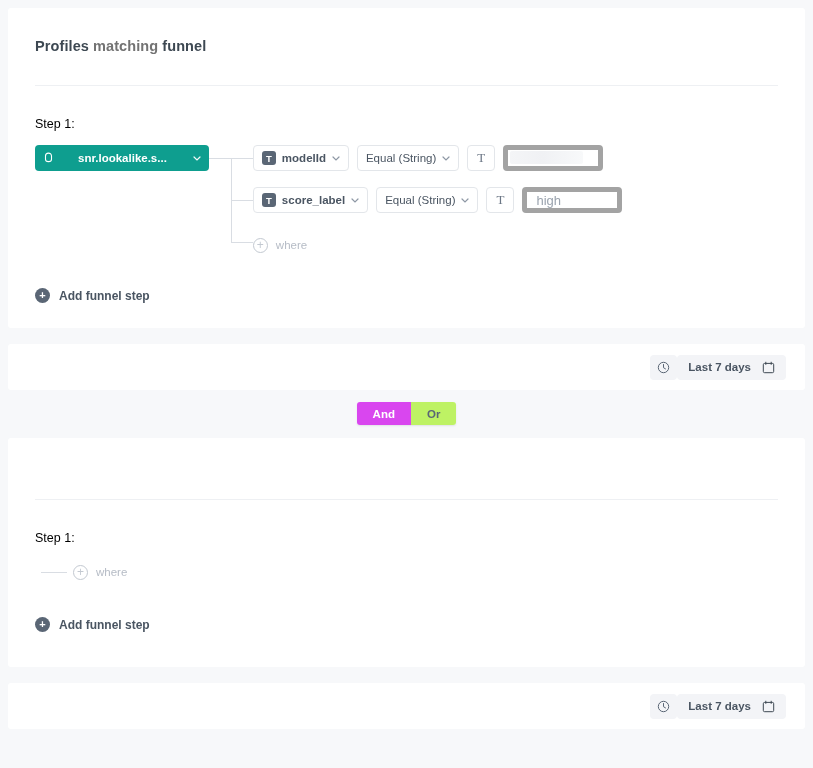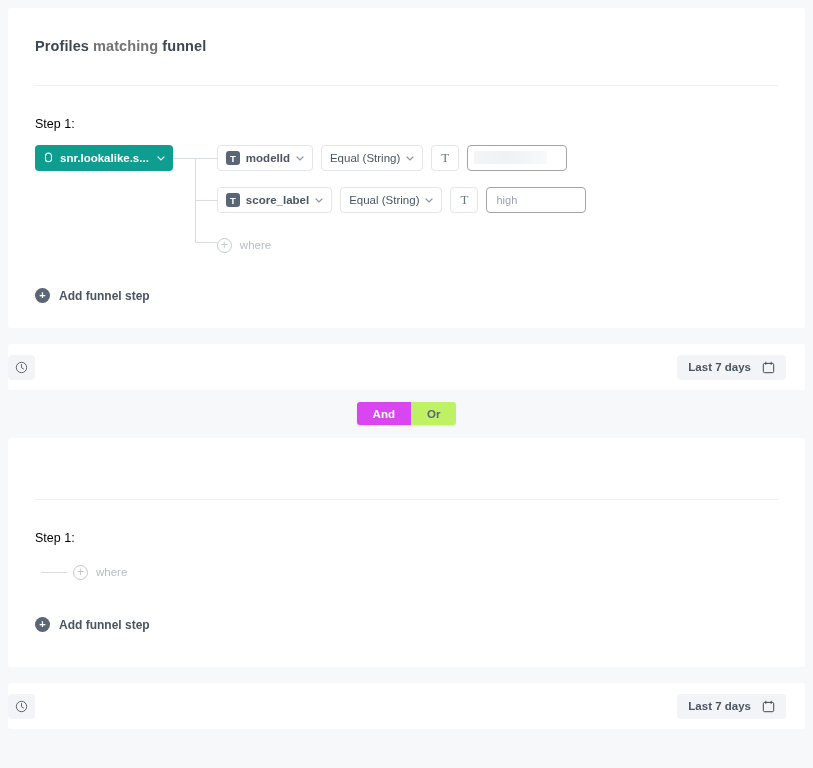--- a/index.html
+++ b/index.html
@@ -35,21 +35,21 @@
   .step-body { margin-top: 14px; position: relative; display: flex; }
 
   
   .chip {
     background: #0e9e8f;
     color: #ffffff;
     border-radius: 4px;
     height: 26px;
     display: inline-flex;
     align-items: center;
-    gap: 6px;
+    gap: 24px;
     padding: 0 8px 0 8px;
     font-size: 11.5px;
     font-weight: bold;
     white-space: nowrap;
     cursor: pointer;
     flex: 0 0 auto;
     align-self: flex-start;
   }
   .chip .chev { opacity: .95; margin-left: 2px; }
   .chip-wide { min-width: 118px; }
@@ -98,23 +98,23 @@
 
   .t-button {
     background: #ffffff; border: 1px solid #e3e6ea; border-radius: 4px;
     width: 28px; height: 26px;
     display: inline-flex; align-items: center; justify-content: center;
     cursor: pointer;
   }
   .t-glyph { font-size: 13px; color: #6b7685; font-family: "Liberation Serif", serif; }
 
   .text-input {
-    background: #ffffff; border: 1px solid #a3a3a3; border-radius: 4px;
+    background: #ffffff; border: 5px solid #a3a3a3; border-radius: 4px;
     height: 26px; width: 100px; padding: 0 9px;
-    font-size: 11px; color: #9aa3ae;
+    font-size: 13px; color: #9aa3ae;
     font-family: "Liberation Sans", sans-serif;
     outline: none;
   }
   .text-input::placeholder { color: #9aa3ae; }
   .input-loading { position: relative; overflow: hidden; }
   .input-loading .skeleton {
     position: absolute; left: 7px; top: 6px; right: 20px; height: 13px;
     background: linear-gradient(90deg,#f4f5f7 0%,#f0f1f4 45%,#f8f9fa 100%);
     border-radius: 2px;
   }
@@ -136,21 +136,21 @@
     width: 15px; height: 15px; border-radius: 50%;
     background: #5a6675; color: #ffffff;
     display: inline-flex; align-items: center; justify-content: center;
     font-size: 11px; line-height: 1; font-weight: bold;
   }
   .add-step-label { font-size: 12px; color: #4a5562; font-weight: bold; }
 
   
   .date-bar {
     height: 46px; display: flex; align-items: center;
-    justify-content: space-between; padding-right: 19px; gap: 0;
+    justify-content: flex-end; padding-right: 19px; gap: 0;
   }
   .icon-btn {
     width: 27px; height: 25px; border-radius: 4px; background: #f3f4f7;
     display: inline-flex; align-items: center; justify-content: center;
     cursor: pointer;
   }
   .range-btn {
     height: 25px; border-radius: 4px; background: #f3f4f7;
     display: inline-flex; align-items: center; gap: 11px;
     padding: 0 11px; cursor: pointer;

